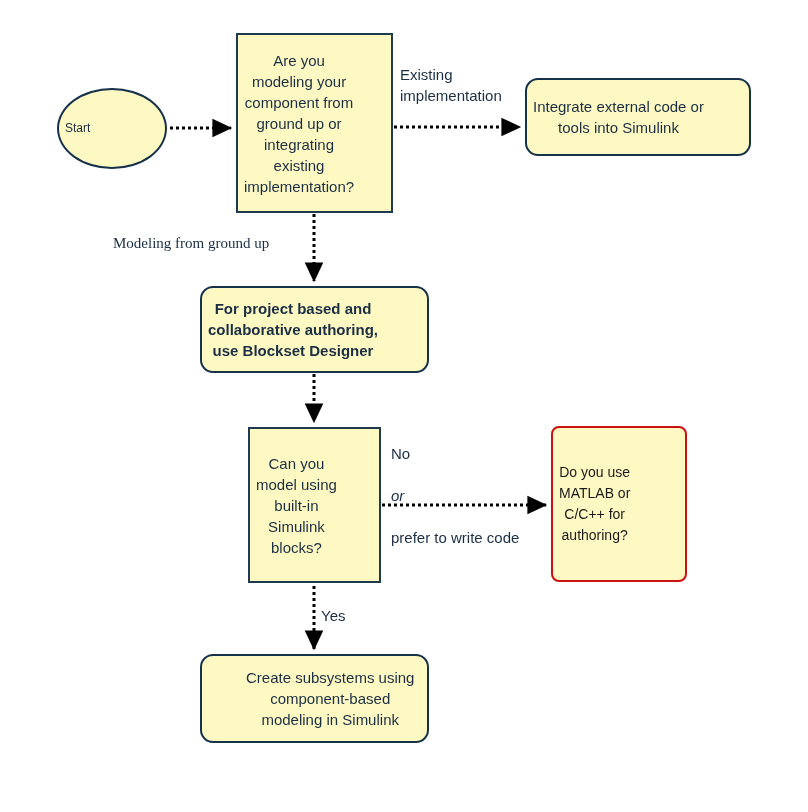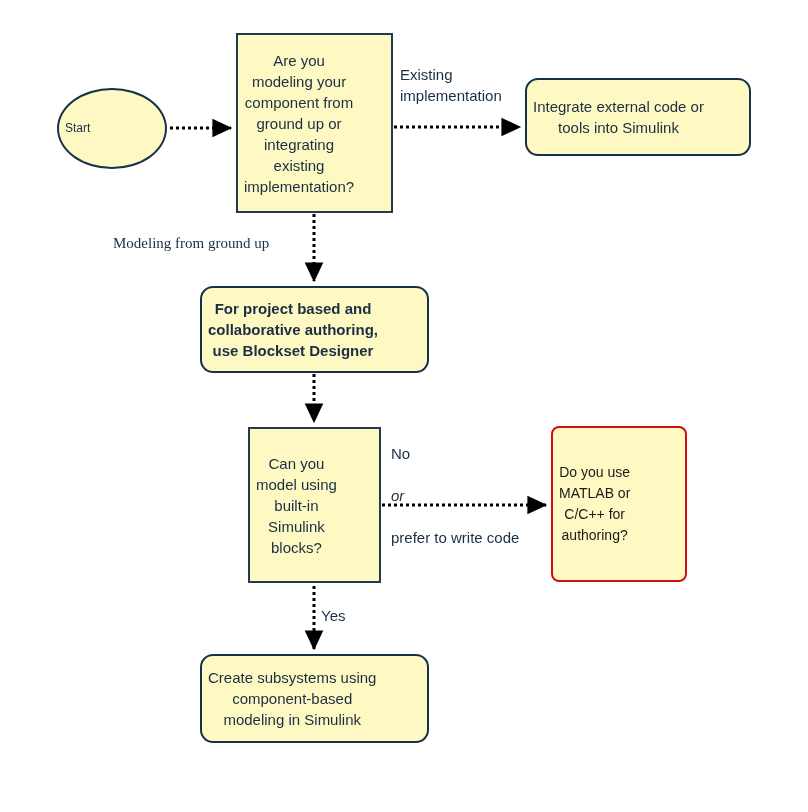--- a/index.html
+++ b/index.html
@@ -137,21 +137,21 @@
 blocks?</span>
   </div>
 
   <div class="node node-highlight" style="left:551px; top:426px; width:136px; height:156px;">
     <span class="label">Do you use
 MATLAB or
 C/C++ for
 authoring?</span>
   </div>
 
-  <div class="node node-process" style="left:200px; top:654px; width:229px; height:89px;">
+  <div class="node node-process" style="left:200px; top:654px; width:229px; height:89px;padding-left:38px;">
     <span class="label">Create subsystems using
 component-based
 modeling in Simulink</span>
   </div>
 
   <div class="edge-label" style="left:400px; top:64px;">Existing
 implementation</div>
 
   <div class="edge-label" style="left:113px; top:233px;font-family:Liberation Serif, serif;">Modeling from ground up</div>
 

